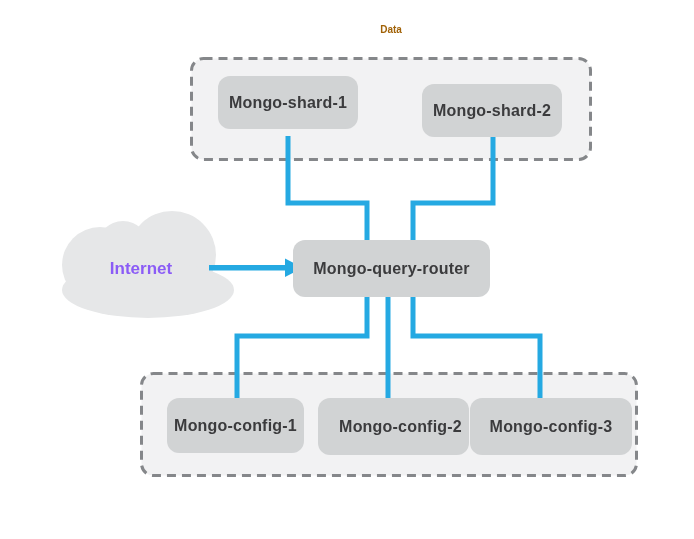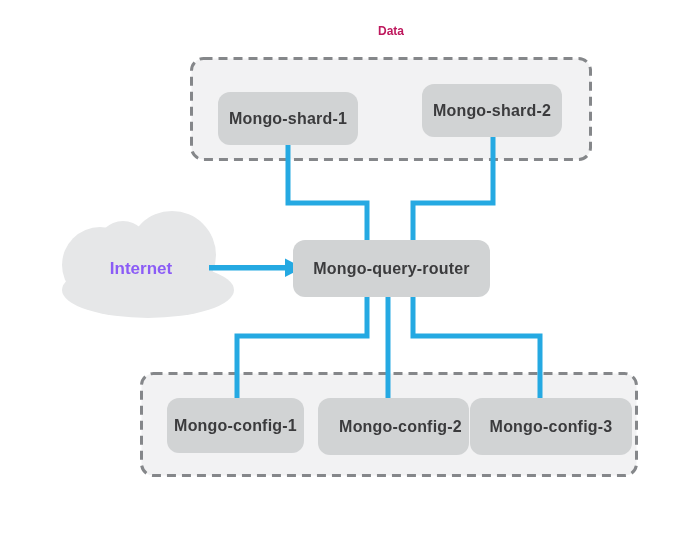--- a/index.html
+++ b/index.html
@@ -32,33 +32,33 @@
     font-weight: bold;
     font-size: 16px;
     color: #3b3b3d;
     letter-spacing: 0.2px;
   }
   .group-label {
     position: absolute;
     z-index: 2;
     text-align: center;
     font-weight: bold;
-    font-size: 12px;
-    color: #be185d;
+    font-size: 10px;
+    color: #a16207;
   }
   .internet-label {
     position: absolute;
     z-index: 2;
     text-align: center;
     font-weight: bold;
     font-size: 17px;
     color: #8b5cf6;
   }
   
-  .shard-1  { left: 218px; top: 92px;  width: 140px; height: 53px; }
+  .shard-1  { left: 218px; top: 76px;  width: 140px; height: 53px; }
   .shard-2  { left: 422px; top: 84px;  width: 140px; height: 53px; justify-content: center; }
   .router   { left: 293px; top: 240px; width: 197px; height: 57px; }
   .config-1 { left: 167px; top: 398px; width: 137px; height: 55px; }
   .config-2 { left: 318px; top: 398px; width: 137px; height: 57px; padding-left: 14px; }
   .config-3 { left: 470px; top: 398px; width: 162px; height: 57px; }
   .data-label   { left: 190px; top: 24px;  width: 402px; }
   .config-label { left: 140px; top: 486px; width: 498px; }
   .internet-pos { left: 80px;  top: 259px; width: 122px; }
 </style>
 </head>

